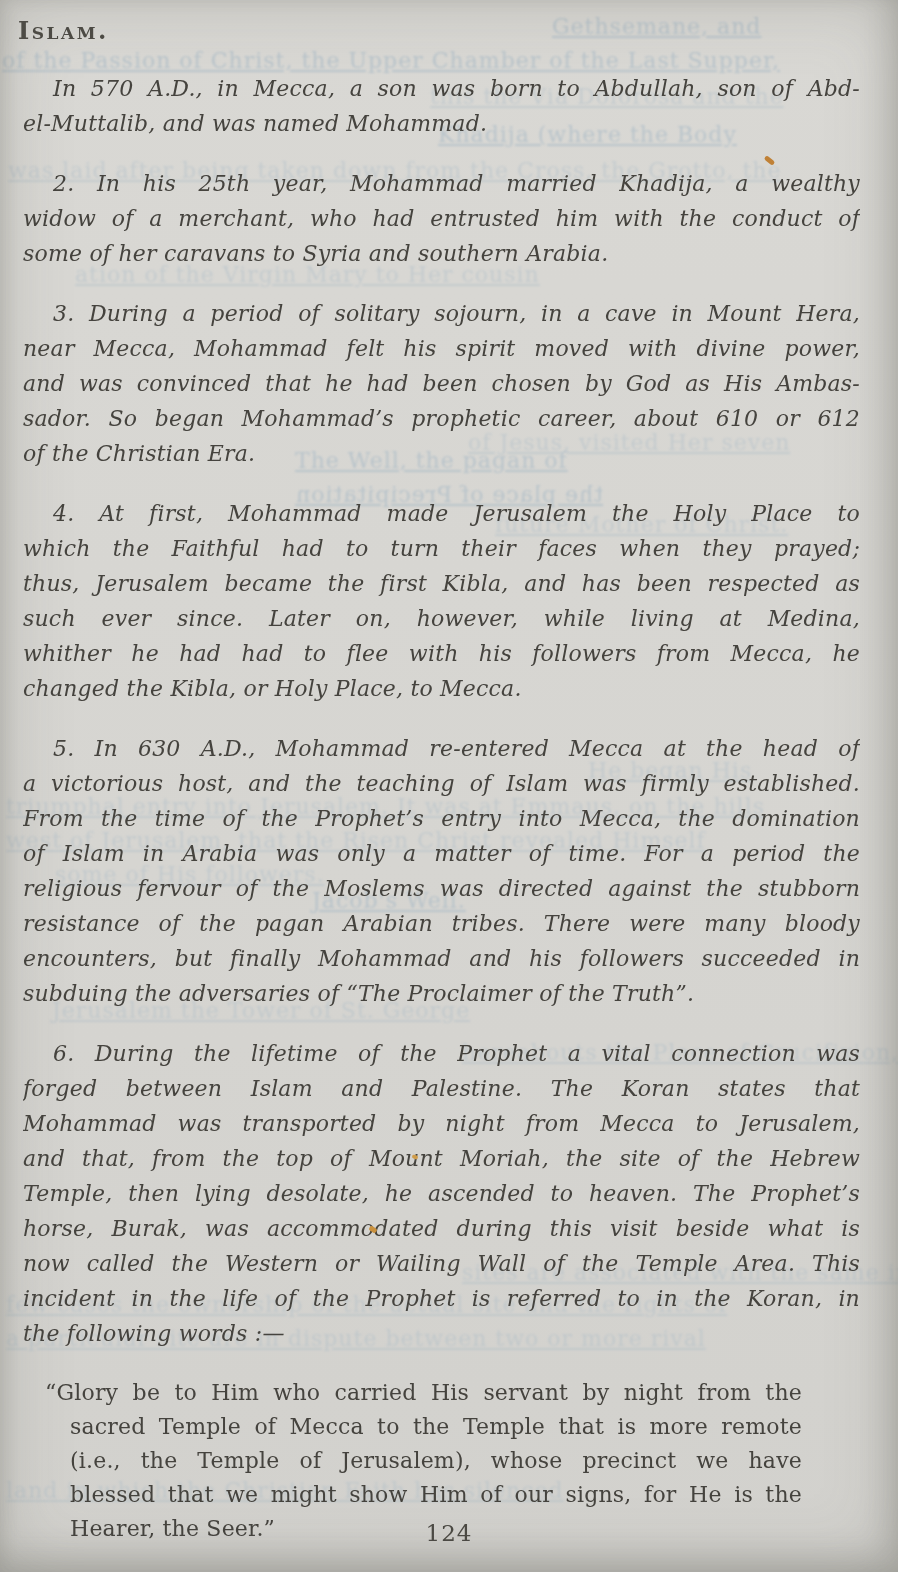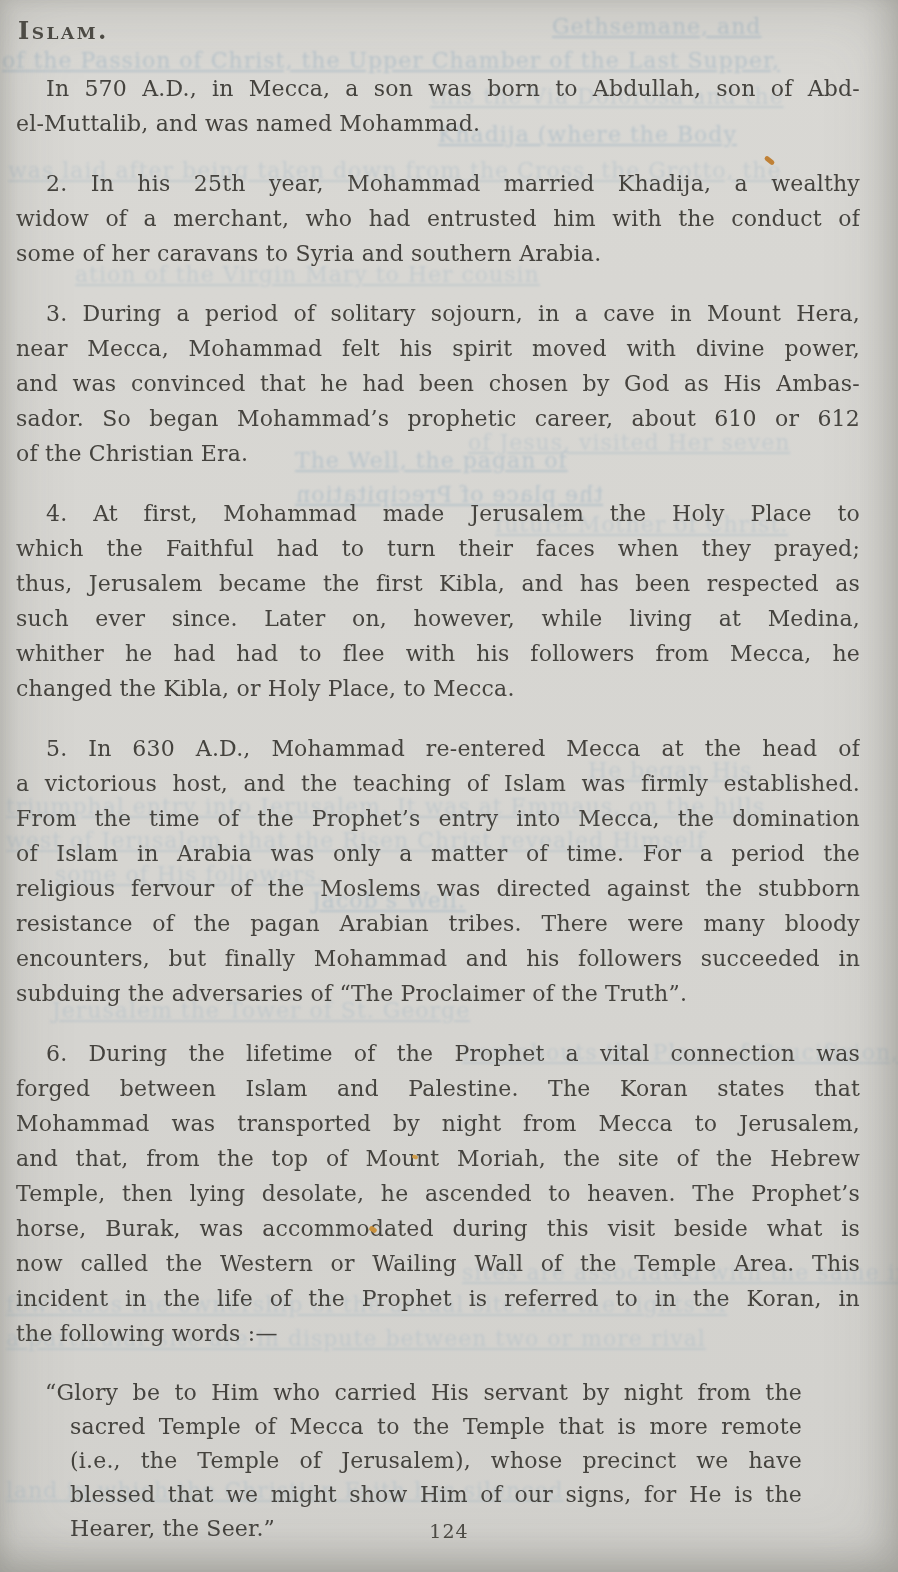--- a/index.html
+++ b/index.html
@@ -17,33 +17,33 @@
     content:""; position:absolute; inset:0; z-index:6; pointer-events:none;
     box-shadow: inset 0 0 70px rgba(95,95,88,.26),
                 inset -10px -16px 28px rgba(95,95,88,.22),
                 inset 5px 0 14px rgba(95,95,88,.10);
   }
   .content { position:absolute; left:15px; top:16px; width:845px; z-index:2; }
   .heading {
     font-size:24px; font-weight:bold; margin:0 0 26px 3px;
     font-variant:small-caps; letter-spacing:2.5px; color:#4c4a44;
   }
-  .para { margin:0 0 25px 1px; }
+  .para { margin:0 0 25px 8px;font-style:italic; }
   .ln {
     font-size:22px; line-height:35px; height:35px; overflow:hidden;
     text-align:justify; text-align-last:justify; letter-spacing:.2px;
   }
   .ln.first { text-indent:30px; }
   .ln.last  { text-align-last:left; }
   .quote { margin-top:12px; width:787px; }
   .quote .ln { margin-left:55px; width:732px; line-height:34px; height:34px; }
   .quote .ln.first { margin-left:0; width:787px; }
   .page-number {
     position:absolute; top:1520px; left:0; right:0; z-index:2;
-    text-align:center; font-size:19px; letter-spacing:1px; color:#4c4a44;
+    text-align:center; font-size:23px; letter-spacing:1px; color:#4c4a44;
   }
   
   .ghost {
     position:absolute; z-index:1; color:#a7b9c6; opacity:.62;
     font-size:22px; line-height:30px; white-space:nowrap;
     letter-spacing:1px; filter:blur(0.8px); pointer-events:none;text-decoration:underline;
   }
   .ghost.dim { opacity:.40; filter:blur(1.1px); }
   .ghost.mir { transform:scaleX(-1); }
   .speck { position:absolute; z-index:3; border-radius:3px; }

